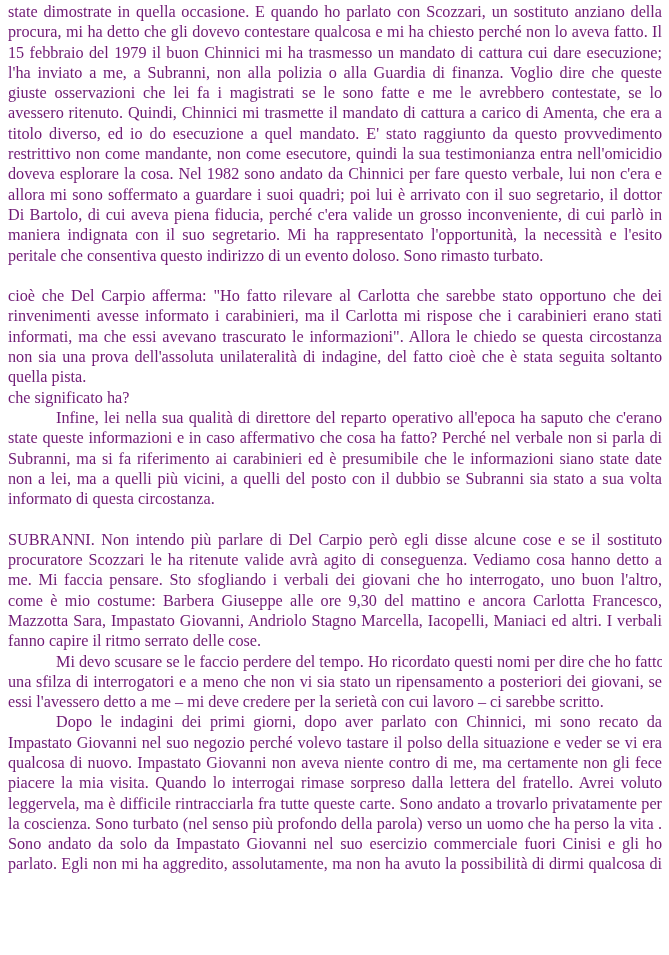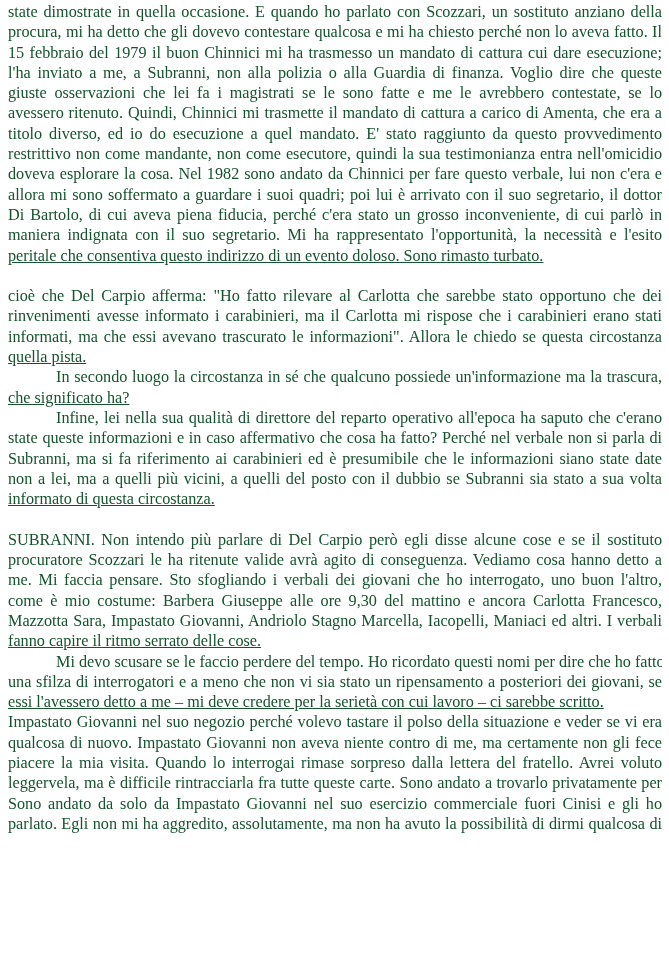--- a/index.html
+++ b/index.html
@@ -13,33 +13,32 @@
     overflow: hidden;
     position: relative;
   }
   .page {
     position: absolute;
     left: 8px;
     top: 2px;
     width: 654px;
     font-family: "Liberation Serif", "DejaVu Serif", serif;
     font-size: 16.2px;
-    color: #14532d;
+    color: #701a75;
   }
   .line {
     height: 20.3px;
     line-height: 20.3px;
     white-space: nowrap;
     text-align: justify;
     text-align-last: justify;
     overflow: hidden;
   }
   .line.last {
     text-align-last: left;
-    text-decoration: underline;
   }
   .line.indent {
     padding-left: 48px;
   }
   .gap {
     height: 20.3px;
   }
   .speaker-italic {
   }
 </style>
@@ -51,49 +50,51 @@
       <div class="line"><span>state dimostrate in quella occasione. E quando ho parlato con Scozzari, un sostituto anziano della</span></div>
       <div class="line"><span>procura, mi ha detto che gli dovevo contestare qualcosa e mi ha chiesto perché non lo aveva fatto. Il</span></div>
       <div class="line"><span>15 febbraio del 1979 il buon Chinnici mi ha trasmesso un mandato di cattura cui dare esecuzione;</span></div>
       <div class="line"><span>l'ha inviato a me, a Subranni, non alla polizia o alla Guardia di finanza. Voglio dire che queste</span></div>
       <div class="line"><span>giuste osservazioni che lei fa i magistrati se le sono fatte e me le avrebbero contestate, se lo</span></div>
       <div class="line"><span>avessero ritenuto. Quindi, Chinnici mi trasmette il mandato di cattura a carico di Amenta, che era a</span></div>
       <div class="line"><span>titolo diverso, ed io do esecuzione a quel mandato. E' stato raggiunto da questo provvedimento</span></div>
       <div class="line"><span>restrittivo non come mandante, non come esecutore, quindi la sua testimonianza entra nell'omicidio</span></div>
       <div class="line"><span>doveva esplorare la cosa. Nel 1982 sono andato da Chinnici per fare questo verbale, lui non c'era e</span></div>
       <div class="line"><span>allora mi sono soffermato a guardare i suoi quadri; poi lui è arrivato con il suo segretario, il dottor</span></div>
-      <div class="line"><span>Di Bartolo, di cui aveva piena fiducia, perché c'era stato un grosso inconveniente, di cui parlò in</span></div>
+      <div class="line"><span>Di Bartolo, di cui aveva piena fiducia, perché c'era valide un grosso inconveniente, di cui parlò in</span></div>
       <div class="line"><span>maniera indignata con il suo segretario. Mi ha rappresentato l'opportunità, la necessità e l'esito</span></div>
       <div class="line last"><span>peritale che consentiva questo indirizzo di un evento doloso. Sono rimasto turbato.</span></div>
     </div>
     <div class="gap"></div>
     <div>
       <div class="line"><span>cioè che Del Carpio afferma: "Ho fatto rilevare al Carlotta che sarebbe stato opportuno che dei</span></div>
       <div class="line"><span>rinvenimenti avesse informato i carabinieri, ma il Carlotta mi rispose che i carabinieri erano stati</span></div>
       <div class="line"><span>informati, ma che essi avevano trascurato le informazioni". Allora le chiedo se questa circostanza</span></div>
+      <div class="line"><span>non sia una prova dell'assoluta unilateralità di indagine, del fatto cioè che è stata seguita soltanto</span></div>
       <div class="line last"><span>quella pista.</span></div>
-      <div class="line indent"><span>In secondo luogo la circostanza in sé che qualcuno possiede un'informazione ma la trascura,</span></div>
       <div class="line last"><span>che significato ha?</span></div>
       <div class="line indent"><span>Infine, lei nella sua qualità di direttore del reparto operativo all'epoca ha saputo che c'erano</span></div>
       <div class="line"><span>state queste informazioni e in caso affermativo che cosa ha fatto? Perché nel verbale non si parla di</span></div>
       <div class="line"><span>Subranni, ma si fa riferimento ai carabinieri ed è presumibile che le informazioni siano state date</span></div>
       <div class="line"><span>non a lei, ma a quelli più vicini, a quelli del posto con il dubbio se Subranni sia stato a sua volta</span></div>
       <div class="line last"><span>informato di questa circostanza.</span></div>
     </div>
     <div class="gap"></div>
     <div>
       <div class="line"><span class="speaker-italic">SUBRANNI.</span><span> Non intendo più parlare di Del Carpio però egli disse alcune cose e se il sostituto</span></div>
       <div class="line"><span>procuratore Scozzari le ha ritenute valide avrà agito di conseguenza. Vediamo cosa hanno detto a</span></div>
       <div class="line"><span>me. Mi faccia pensare. Sto sfogliando i verbali dei giovani che ho interrogato, uno buon l'altro,</span></div>
       <div class="line"><span>come è mio costume: Barbera Giuseppe alle ore 9,30 del mattino e ancora Carlotta Francesco,</span></div>
       <div class="line"><span>Mazzotta Sara, Impastato Giovanni, Andriolo Stagno Marcella, Iacopelli, Maniaci ed altri. I verbali</span></div>
       <div class="line last"><span>fanno capire il ritmo serrato delle cose.</span></div>
       <div class="line indent"><span>Mi devo scusare se le faccio perdere del tempo. Ho ricordato questi nomi per dire che ho fatto</span></div>
       <div class="line"><span>una sfilza di interrogatori e a meno che non vi sia stato un ripensamento a posteriori dei giovani, se</span></div>
       <div class="line last"><span>essi l'avessero detto a me – mi deve credere per la serietà con cui lavoro – ci sarebbe scritto.</span></div>
+      <div class="line indent"><span>Dopo le indagini dei primi giorni, dopo aver parlato con Chinnici, mi sono recato da</span></div>
       <div class="line"><span>Impastato Giovanni nel suo negozio perché volevo tastare il polso della situazione e veder se vi era</span></div>
       <div class="line"><span>qualcosa di nuovo. Impastato Giovanni non aveva niente contro di me, ma certamente non gli fece</span></div>
       <div class="line"><span>piacere la mia visita. Quando lo interrogai rimase sorpreso dalla lettera del fratello. Avrei voluto</span></div>
       <div class="line"><span>leggervela, ma è difficile rintracciarla fra tutte queste carte. Sono andato a trovarlo privatamente per</span></div>
+      <div class="line"><span>la coscienza. Sono turbato (nel senso più profondo della parola) verso un uomo che ha perso la vita .</span></div>
       <div class="line"><span>Sono andato da solo da Impastato Giovanni nel suo esercizio commerciale fuori Cinisi e gli ho</span></div>
       <div class="line"><span>parlato. Egli non mi ha aggredito, assolutamente, ma non ha avuto la possibilità di dirmi qualcosa di</span></div>
     </div>
   </div>
 
 </body></html>

